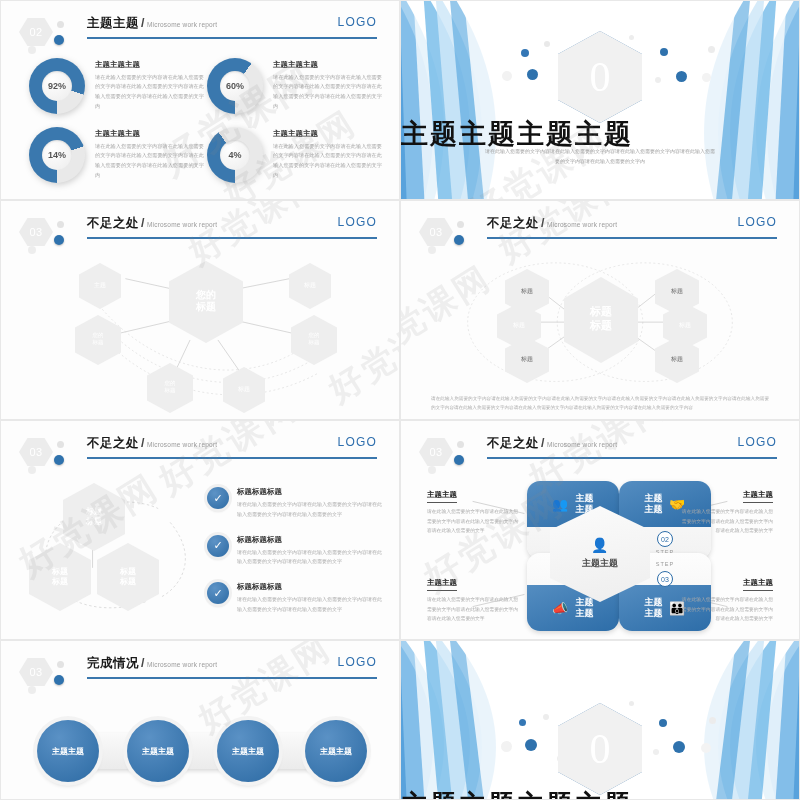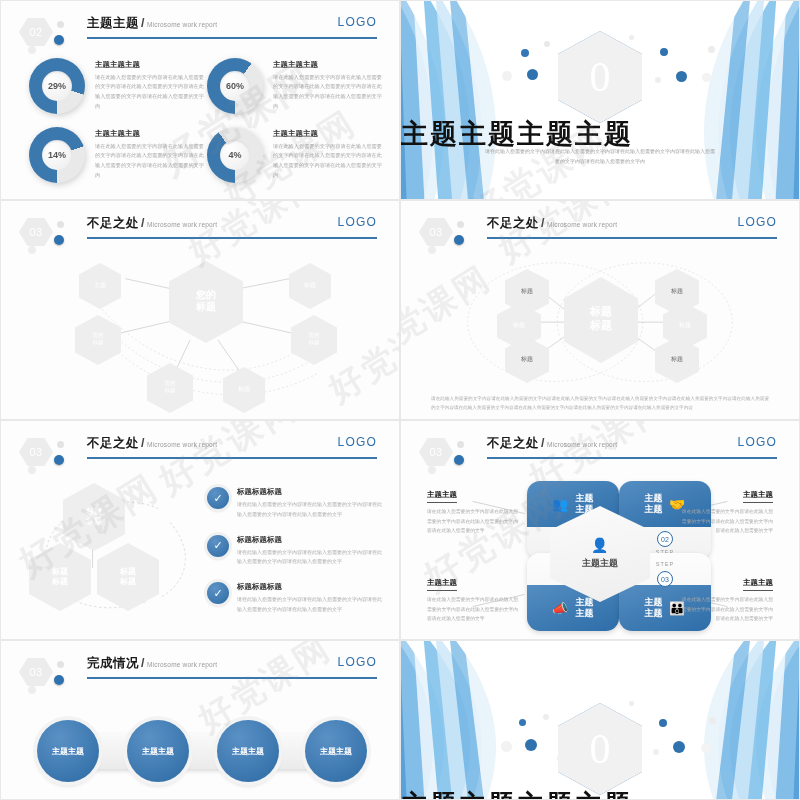--- a/index.html
+++ b/index.html
@@ -157,21 +157,21 @@
       <div class="hdr-title">
         <span>主题主题</span><span class="hdr-slash">/</span><span class="hdr-sub">Microsome work report</span>
       </div>
       <div class="hdr-logo">LOGO</div>
       <div class="hdr-rule"></div>
     </div>
     <div class="donuts" id="donutGrid">
         <div class="dgroup">
           <div class="donut">
             <div class="ring" style="background:conic-gradient(from 180deg,#3a78ae 0deg 288deg,#e9e9e9 288deg 360deg);"></div>
-            <div class="hole">29%</div>
+            <div class="hole">92%</div>
           </div>
           <div class="dtext">
             <div class="dtitle">主题主题主题</div>
             <div class="dbody">请在此输入您需要的文字内容请在此输入您需要的文字内容请在此输入您需要的文字内容请在此输入您需要的文字内容请在此输入您需要的文字内</div>
           </div>
         </div>
         <div class="dgroup">
           <div class="donut">
             <div class="ring" style="background:conic-gradient(from 180deg,#3a78ae 0deg 216deg,#e9e9e9 216deg 360deg);"></div>
             <div class="hole">60%</div>

